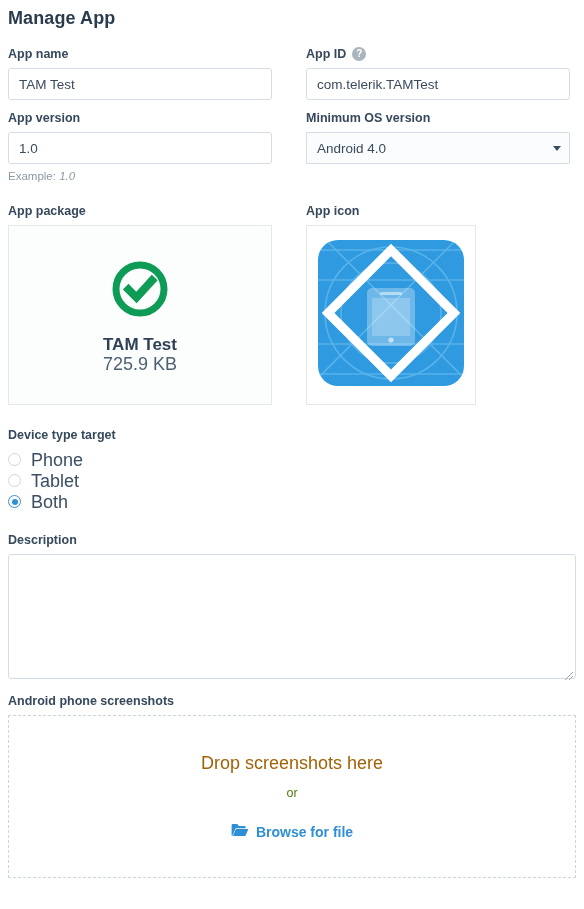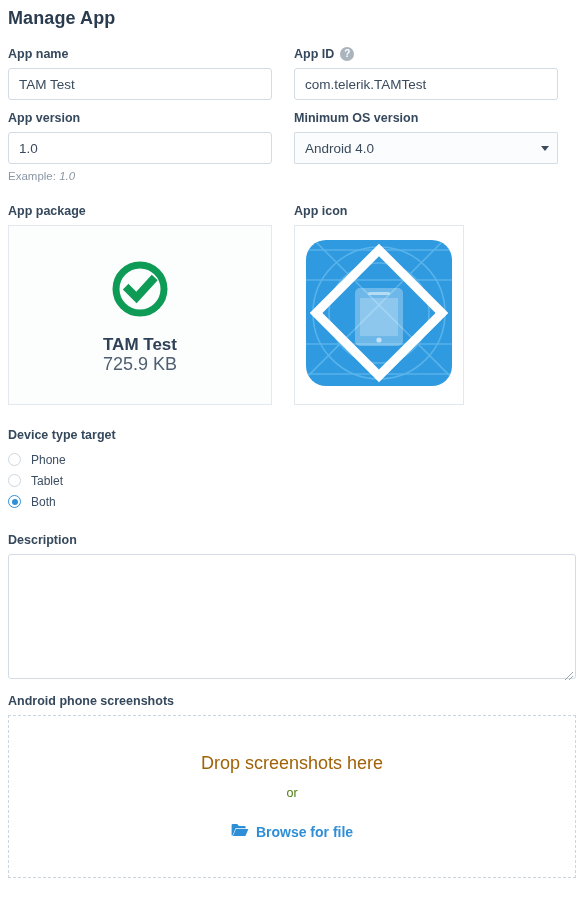--- a/index.html
+++ b/index.html
@@ -26,21 +26,21 @@
     font-weight: 600;
     color: #2b3b4e;
     letter-spacing: 0.1px;
     margin: 0;
     padding-top: 7px;
     line-height: 22px;
     height: 24px;
   }
   .row {
     display: flex;
-    gap: 22px;
+    gap: 34px;
   }
   .col {
     width: 264px;
     flex: 0 0 264px;
   }
 
   .field-label {
     font-size: 12.5px;
     font-weight: 600;
     color: #35485c;
@@ -175,21 +175,21 @@
     content: "";
     position: absolute;
     left: 2.5px;
     top: 2.5px;
     width: 6px;
     height: 6px;
     border-radius: 50%;
     background: #2f8fd6;
   }
   .radio-label {
-    font-size: 12px;
+    font-size: 18px;
     color: #3c4e62;
     line-height: 18px;
   }
 
   .textarea {
     width: 100%;
     height: 125px;
     border: 1px solid #d3dce4;
     border-radius: 3px;
     background: #ffffff;

